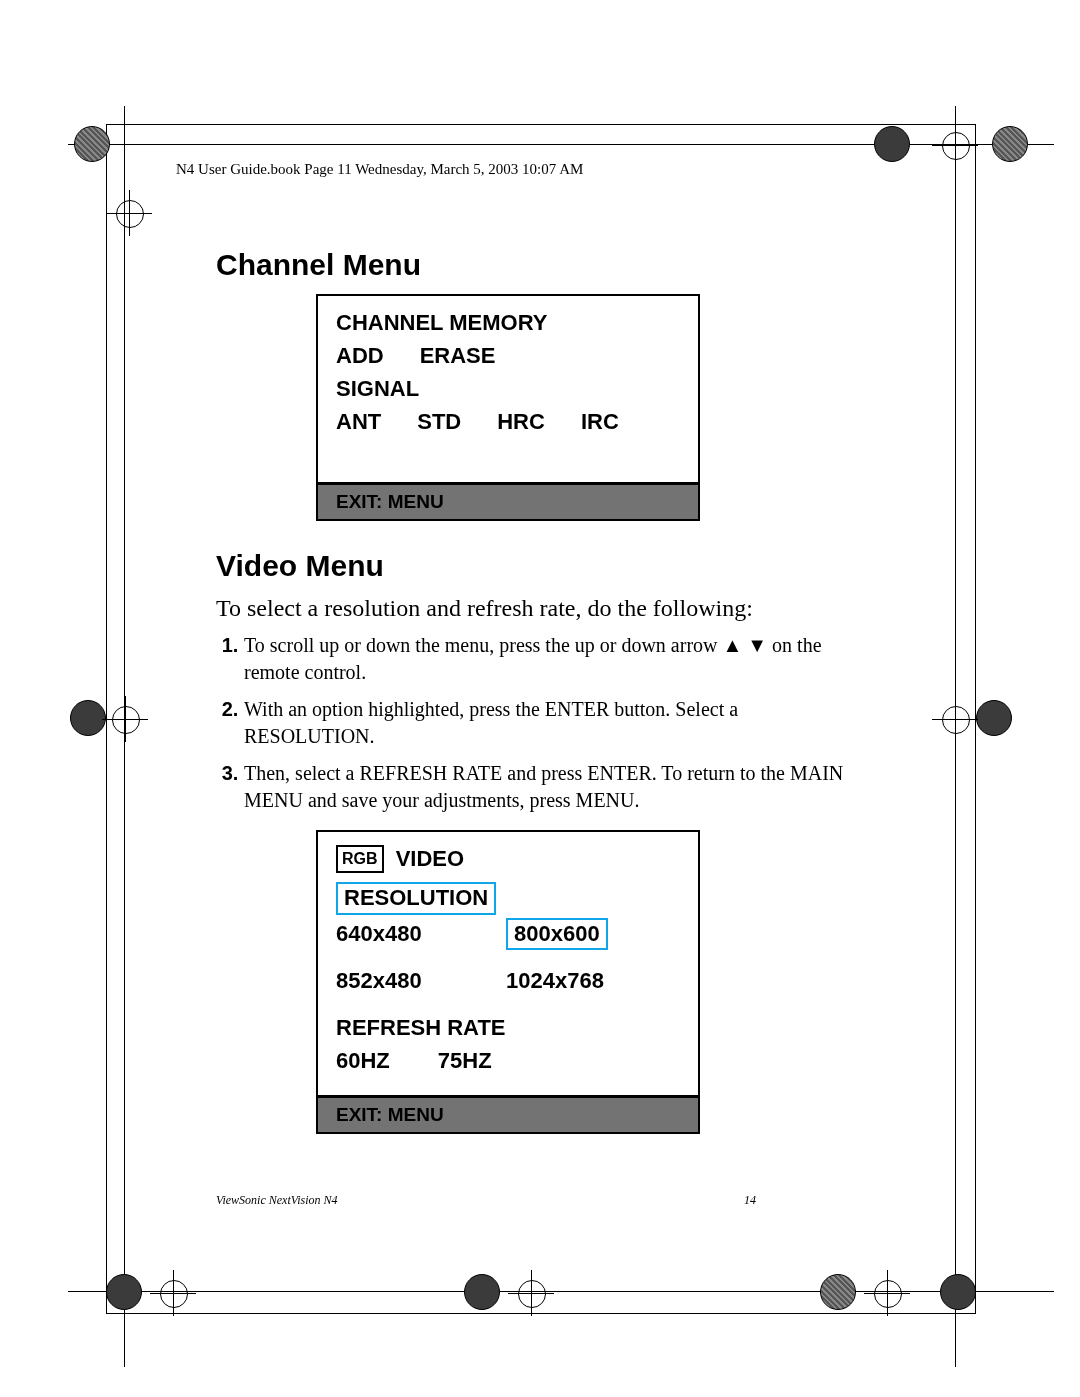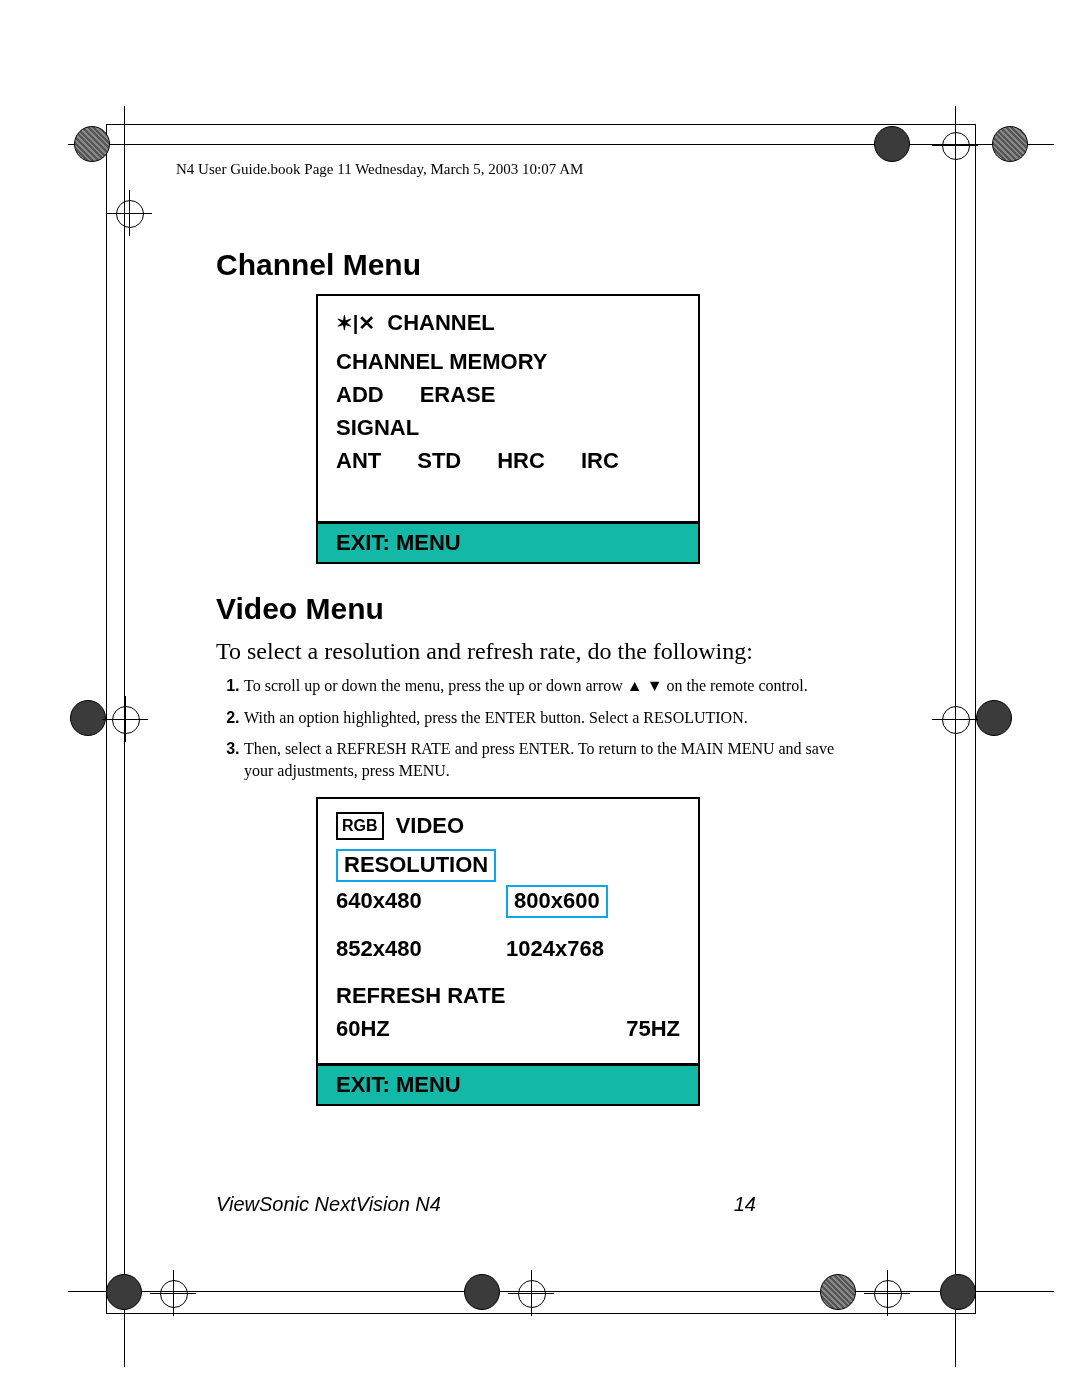--- a/index.html
+++ b/index.html
@@ -136,36 +136,36 @@
     font-size: 20px;
     margin-right: 6px;
   }
   .osd-row {
     display: flex;
     gap: 36px;
     flex-wrap: wrap;
   }
   .osd-footer {
     border-top: 3px solid #000;
-    background: #14b8a6;
+    background: #737373;
     padding: 6px 18px;
-    font-size: 22px;
+    font-size: 19px;
   }
   .gap-row { height: 26px; }
 
   .intro {
     font-size: 24px;
     margin: 8px 0 10px 0;
   }
   ol.steps {
     margin: 0 0 16px 0;
     padding-left: 28px;
   }
   ol.steps li {
-    font-size: 16px;
+    font-size: 20px;
     line-height: 1.35;
     margin-bottom: 10px;
   }
   ol.steps li::marker {
     font-family: Arial, Helvetica, sans-serif;
     font-weight: bold;
   }
 
   .boxed {
     display: inline-block;
@@ -187,22 +187,22 @@
     row-gap: 14px;
     margin-top: 2px;
   }
   .footer {
     position: absolute;
     left: 216px;
     top: 1155px;
     width: 640px;
     display: flex;
     font-style: italic;
-    font-size: 20px;
-    font-family: Liberation Sans, sans-serif;
+    font-size: 12px;
+    font-family: Liberation Serif, serif;
   }
   .footer .pnum {
     margin-left: auto;
     margin-right: 100px;
   }
 </style>
 </head>
 <body>
 
 <div class="page">
@@ -258,24 +258,20 @@
   <div class="ball" style="left:940px; top:1236px;"></div>
 
   <div class="headerline">N4 User Guide.book  Page 11  Wednesday, March 5, 2003  10:07 AM</div>
 
   <div class="content">
 
     <h2 class="section">Channel Menu</h2>
 
     <div class="osd-box">
       <div class="osd-body">
-        <div class="osd-title">
-          <span class="icon">✶|✕</span>
-          <span>CHANNEL</span>
-        </div>
         <div>CHANNEL MEMORY</div>
         <div class="osd-row">
           <span>ADD</span>
           <span>ERASE</span>
         </div>
         <div>SIGNAL</div>
         <div class="osd-row">
           <span>ANT</span>
           <span>STD</span>
           <span>HRC</span>
@@ -311,21 +307,21 @@
         <div>
           <span class="boxed">RESOLUTION</span>
         </div>
         <div class="video-grid">
           <span>640x480</span>
           <span><span class="boxed">800x600</span></span>
           <span>852x480</span>
           <span>1024x768</span>
         </div>
         <div style="margin-top:14px;">REFRESH RATE</div>
-        <div class="osd-row" style="gap:48px;justify-content:space-between;">
+        <div class="osd-row" style="gap:48px;">
           <span>60HZ</span>
           <span>75HZ</span>
         </div>
       </div>
       <div class="osd-footer">EXIT:  MENU</div>
     </div>
 
   </div>
 
   <div class="footer">

